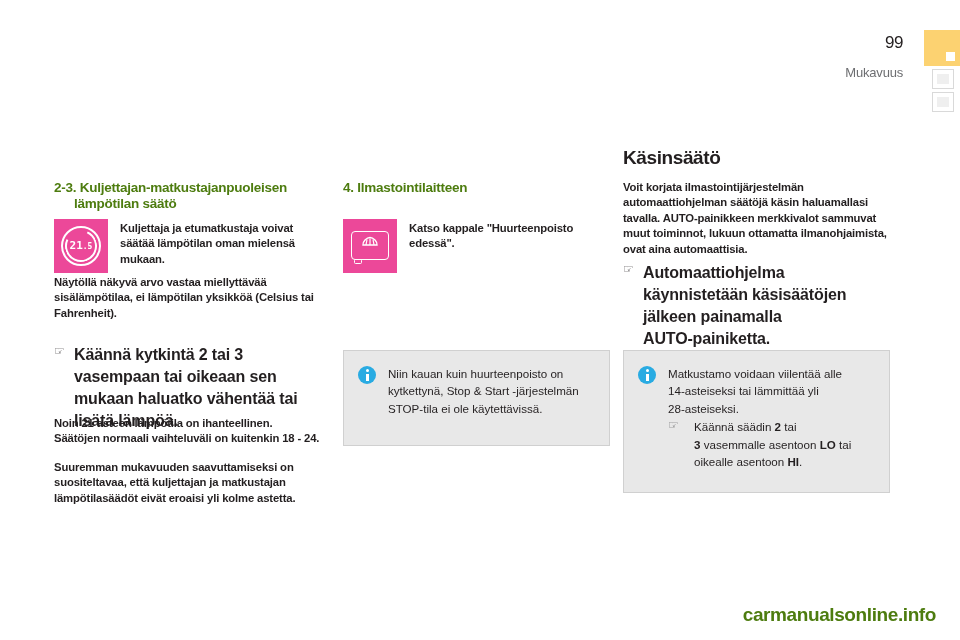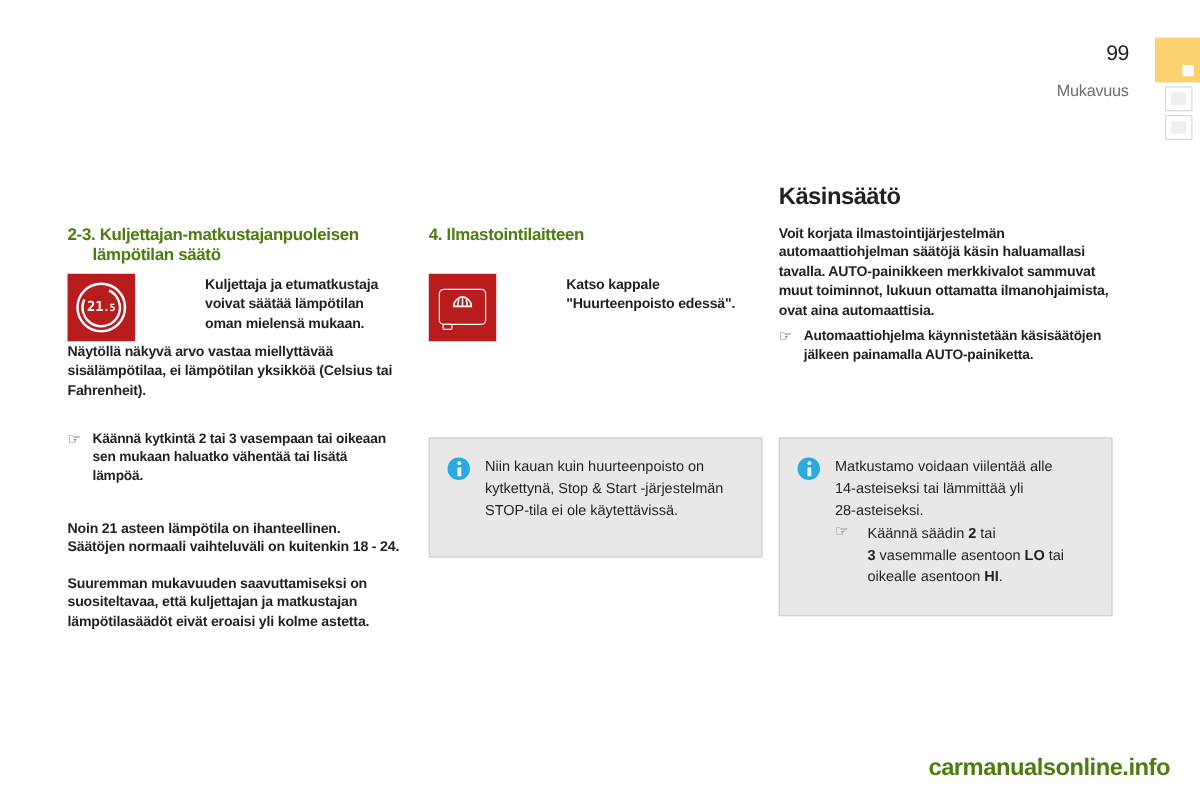--- a/index.html
+++ b/index.html
@@ -121,28 +121,27 @@
   }
 
   
   .icon-row {
     display: flex;
     align-items: flex-start;
   }
   .icon-box {
     width: 54px;
     height: 54px;
-    background: #b91c1c;
+    background: #ec4899;
     flex: 0 0 54px;
     position: relative;
   }
   .icon-text {
     padding-left: 12px;
     padding-top: 2px;
-    margin-left: 44px;
   }
 
   
   .gauge-outer {
     position: absolute;
     left: 7px; top: 7px;
     width: 40px; height: 40px;
     border: 2px solid #ffffff;
     border-radius: 50%;
     box-sizing: border-box;
@@ -193,21 +192,21 @@
     display: flex;
     align-items: flex-start;
   }
   .bullet-mark {
     flex: 0 0 20px;
     font-size: 12px;
     line-height: 1.3;
     color: #231f20;
   }
   .bullet-text {
-    font-size: 11px;
+    font-size: 16px;
     line-height: 1.37;
     font-weight: bold;
     letter-spacing: -0.15px;
   }
 
   
   .infobox {
     background: #e8e8e8;
     border: 1px solid #d0d0d0;
     box-sizing: border-box;

